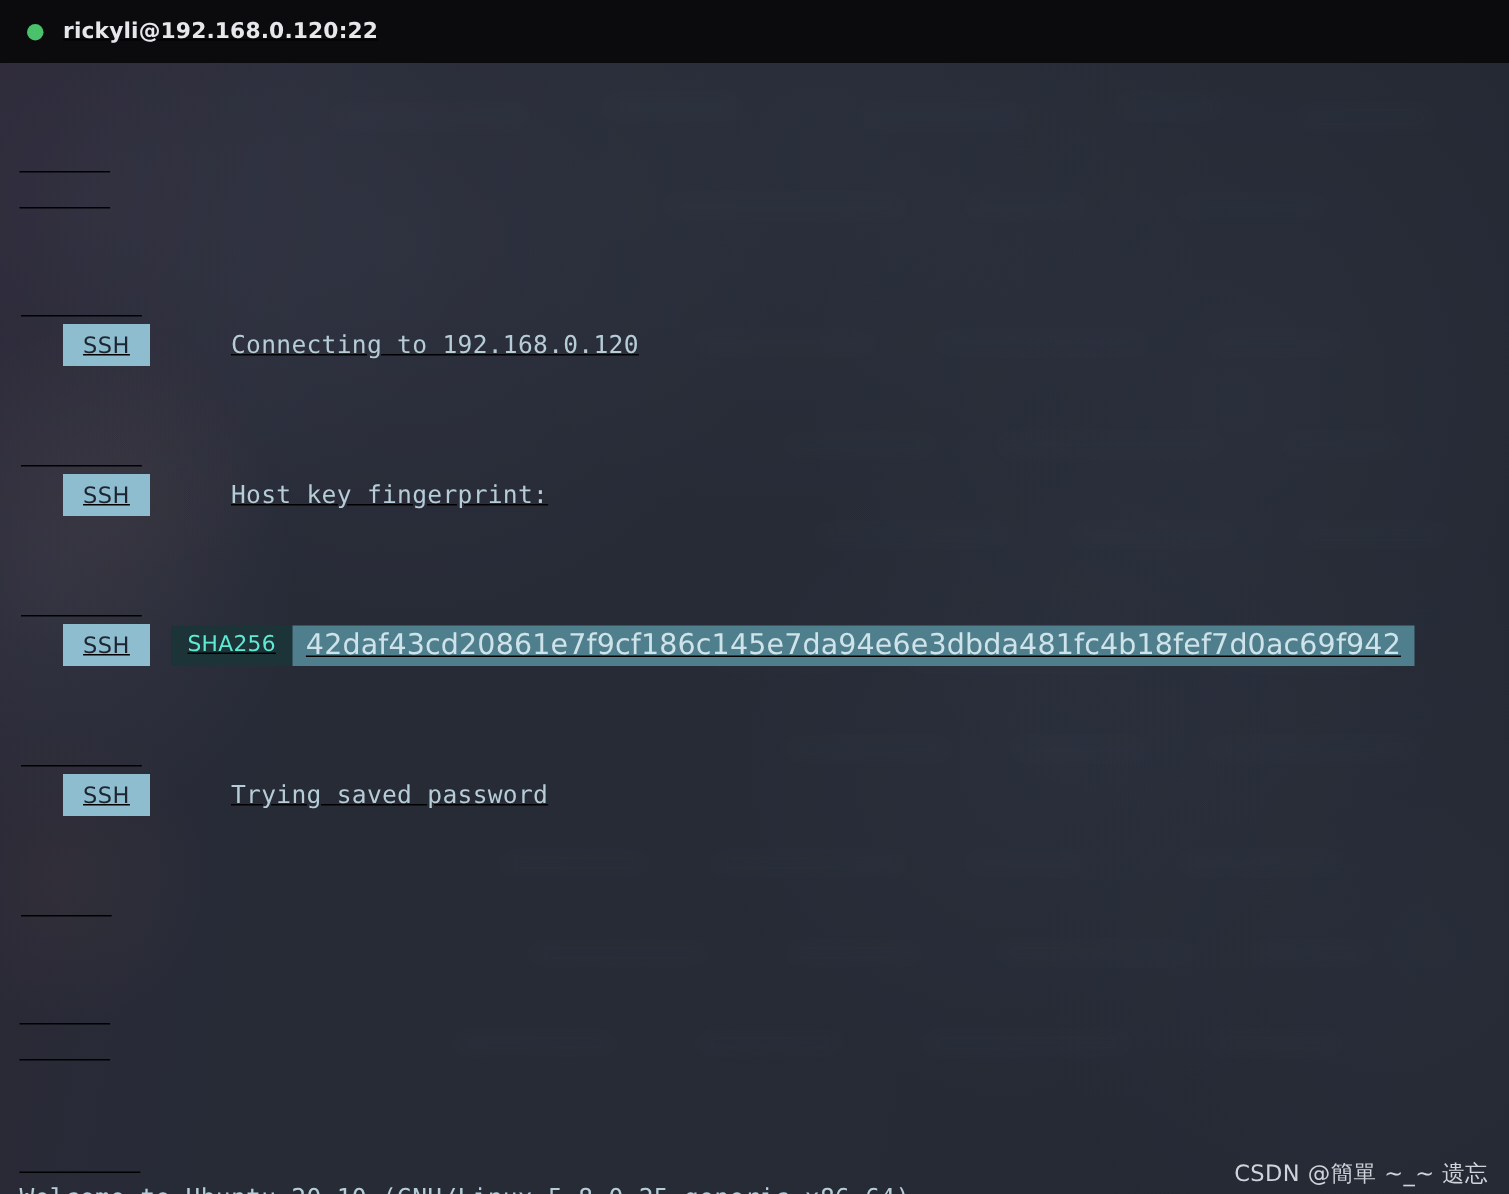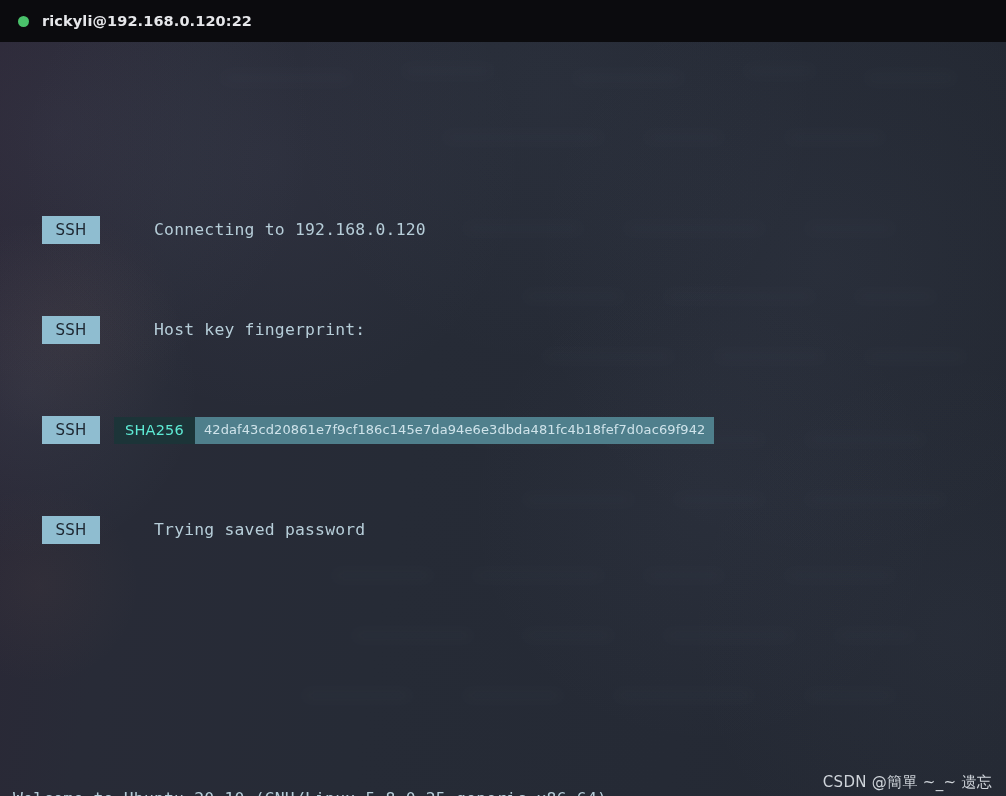--- a/index.html
+++ b/index.html
@@ -10,20 +10,21 @@
     overflow: hidden;
     background: #0c0c0f;
   }
 
   #app {
     position: relative;
     width: 1006px;
     height: 616px;
     background: #0c0c0f;
     font-family: "DejaVu Sans Mono", monospace;
+    text-decoration: underline;
   }
 
   
   .titlebar {
     position: relative;
     height: 42px;
     background: #0b0b0e;
     display: flex;
     align-items: center;
     padding-left: 18px;
@@ -144,21 +145,21 @@
     padding: 4px 11px 5px 11px;
     height: 27px;
     display: flex;
     align-items: center;
     letter-spacing: 0.2px;
   }
   .fp-value {
     background: #4f7f8c;
     color: #cfe3ea;
     font-family: "DejaVu Sans", sans-serif;
-    font-size: 13px;
+    font-size: 19px;
     padding: 4px 9px 5px 9px;
     height: 27px;
     display: flex;
     align-items: center;
     letter-spacing: 0.1px;
     white-space: nowrap;
   }
 
   
   .c-default { color: #b6cdd8; }

